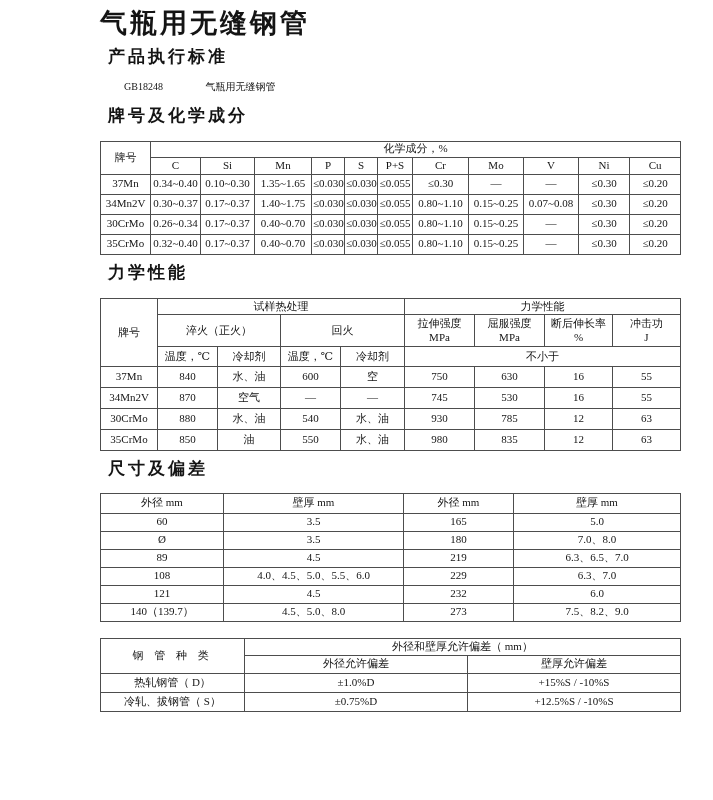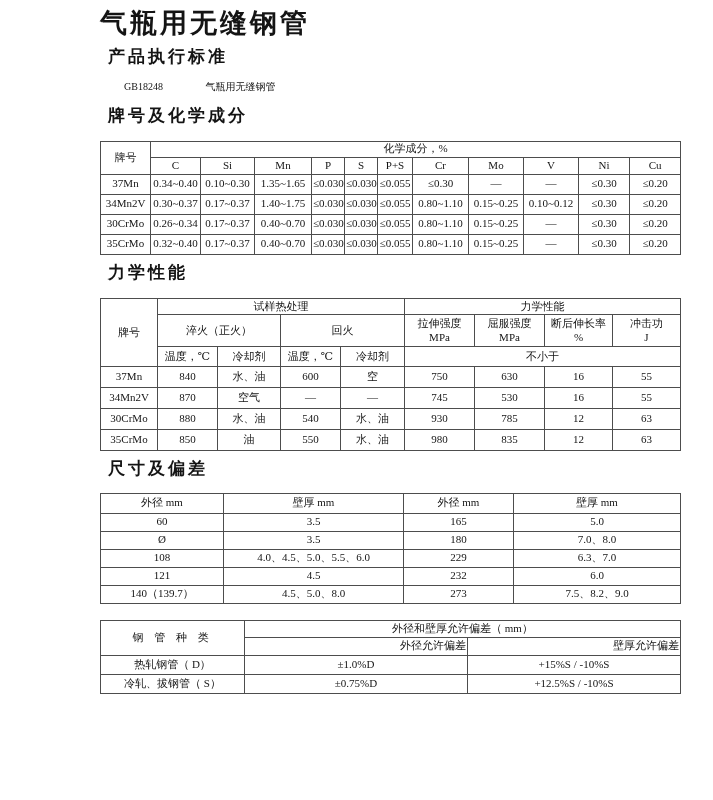--- a/index.html
+++ b/index.html
@@ -48,21 +48,21 @@
 
   .t-mech tr.hdr1 td { height: 15px; }
   .t-mech tr.hdr2 td { height: 31px; }
   .t-mech tr.hdr3 td { height: 19px; margin-top: 13px; }
   .t-mech tr.data td { height: 20px; }
 
   .t-dims tr.hdr td  { height: 19px; }
   .t-dims tr.data td { height: 17px; }
 
   .t-dev tr.hdr1 td { height: 16px; }
-  .t-dev tr.hdr2 td { height: 17px; text-align: right; }
+  .t-dev tr.hdr2 td { height: 17px; }
   .t-dev tr.data td { height: 18px; }
 
   .pre { white-space: pre-line; margin-top: 24px; }
   .sp  { letter-spacing: 4px; }
 </style>
 </head>
 <body>
 
 <div class="page">
 
@@ -125,21 +125,21 @@
       <tr class="data">
         <td>34Mn2V</td>
         <td>0.30~0.37</td>
         <td>0.17~0.37</td>
         <td>1.40~1.75</td>
         <td>≤0.030</td>
         <td>≤0.030</td>
         <td>≤0.055</td>
         <td>0.80~1.10</td>
         <td>0.15~0.25</td>
-        <td>0.10~0.12</td>
+        <td>0.07~0.08</td>
         <td>≤0.30</td>
         <td>≤0.20</td>
       </tr>
       <tr class="data">
         <td>30CrMo</td>
         <td>0.26~0.34</td>
         <td>0.17~0.37</td>
         <td>0.40~0.70</td>
         <td>≤0.030</td>
         <td>≤0.030</td>
@@ -273,20 +273,26 @@
         <td>165</td>
         <td>5.0</td>
       </tr>
       <tr class="data">
         <td>Ø</td>
         <td>3.5</td>
         <td>180</td>
         <td>7.0、8.0</td>
       </tr>
       <tr class="data">
+        <td>89</td>
+        <td>4.5</td>
+        <td>219</td>
+        <td>6.3、6.5、7.0</td>
+      </tr>
+      <tr class="data">
         <td>108</td>
         <td>4.0、4.5、5.0、5.5、6.0</td>
         <td>229</td>
         <td>6.3、7.0</td>
       </tr>
       <tr class="data">
         <td>121</td>
         <td>4.5</td>
         <td>232</td>
         <td>6.0</td>

